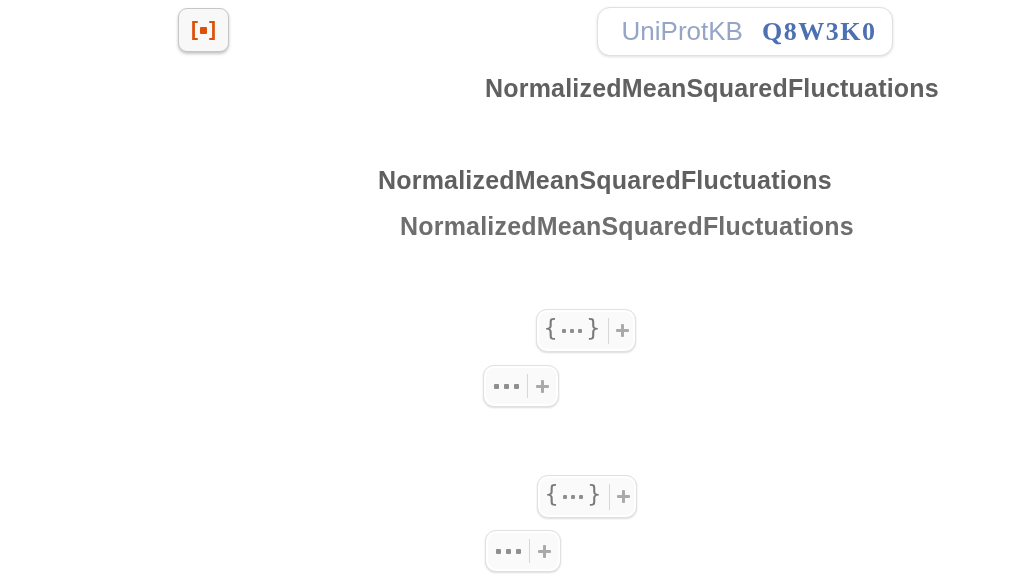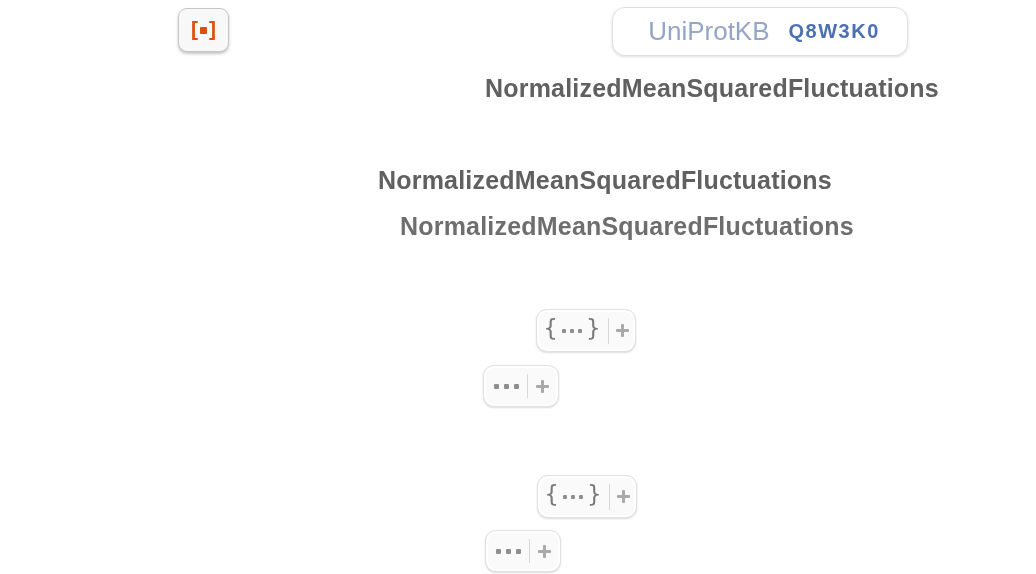--- a/index.html
+++ b/index.html
@@ -18,29 +18,29 @@
     box-shadow:0 2px 3px rgba(90,90,90,.35);
     box-sizing:border-box;
   }
   .rf-icon{display:flex;align-items:center;gap:2px;color:#dd500b;}
   .rf-icon .brk{font-size:21px;font-weight:700;line-height:1;padding-bottom:3px;}
   .rf-icon .sq{width:7px;height:7px;background:#dd500b;border-radius:1px;}
   .rf-label{font-size:22px;font-weight:700;color:#1c1c1c;letter-spacing:-0.3px;white-space:nowrap;}
 
   
   .entity{
-    left:612px;top:7px;height:49px;width:296px;
+    left:597px;top:7px;height:49px;width:296px;
     display:flex;align-items:center;justify-content:center;gap:19px;
     background:#ffffff;border:1px solid #e0e0e0;border-radius:13px;
     box-shadow:0 1px 3px rgba(0,0,0,.13);
     box-sizing:border-box;
     padding-left:8px;
   }
   .entity-type{font-size:26px;color:#95a5c6;white-space:nowrap;}
-  .entity-id{font-size:20px;font-weight:700;color:#4d70b3;letter-spacing:1.5px;white-space:nowrap;}
+  .entity-id{font-size:26px;font-weight:700;color:#4d70b3;letter-spacing:1.5px;white-space:nowrap;font-family:Liberation Serif, serif;}
 
   
   .prop{
     font-size:25px;font-weight:700;color:#606060;letter-spacing:0.2px;
     line-height:1;white-space:nowrap;
   }
   .prop-1{left:485px;top:76px;}
   .prop-2{left:378px;top:168px;}
   .prop-3{left:400px;top:214px;color:#6e6e6e;}
 

